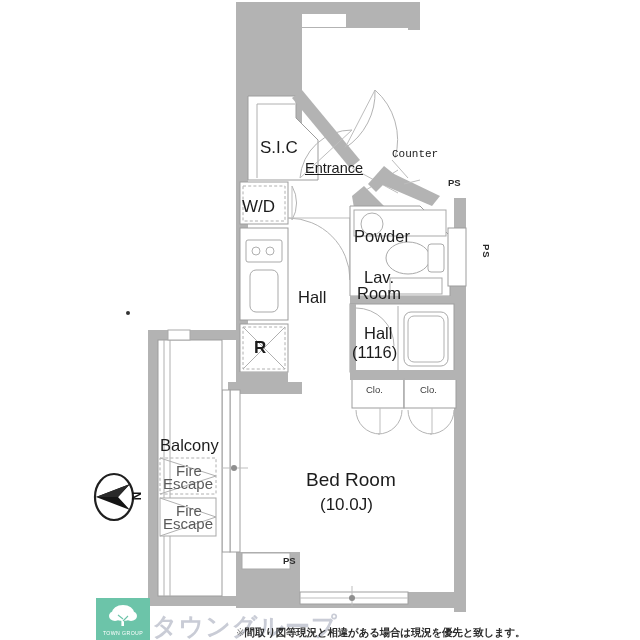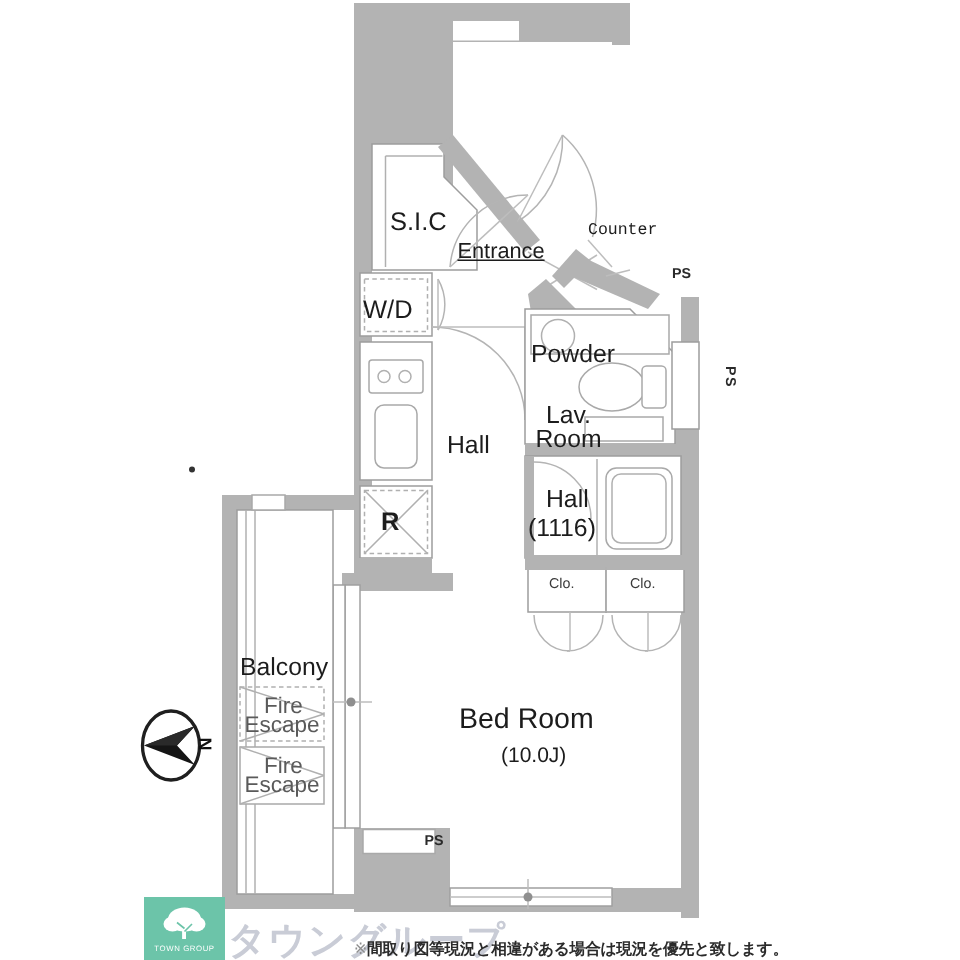--- a/index.html
+++ b/index.html
@@ -334,21 +334,21 @@
 
   <div class="lbl lbl-room" style="left:364px; top:325px;">Hall</div>
   <div class="lbl lbl-room" style="left:352px; top:344px;">(1116)</div>
 
   <div class="lbl lbl-clo" style="left:366px; top:385px;">Clo.</div>
   <div class="lbl lbl-clo" style="left:420px; top:385px;">Clo.</div>
 
   <div class="lbl lbl-room" style="left:160px; top:437px;">Balcony</div>
 
   <div class="lbl" style="left:306px; top:470px; font-size:19px;">Bed Room</div>
-  <div class="lbl" style="left:334px; top:496px; font-size:14px;">(10.0J)</div>
+  <div class="lbl" style="left:320px; top:496px; font-size:17px;">(10.0J)</div>
 
   <div class="lbl lbl-ps" style="left:420px; top:178px;">PS</div>
   <div class="lbl lbl-ps" style="left:453px; top:244px; writing-mode:vertical-rl; letter-spacing:1px;">PS</div>
   <div class="lbl lbl-ps" style="left:255px; top:556px;">PS</div>
 
   <div class="lbl lbl-fire" style="left:166px; top:463px; width:46px;">Fire</div>
   <div class="lbl lbl-fire" style="left:160px; top:476px; width:56px;">Escape</div>
   <div class="lbl lbl-fire" style="left:166px; top:503px; width:46px;">Fire</div>
   <div class="lbl lbl-fire" style="left:160px; top:516px; width:56px;">Escape</div>
 

